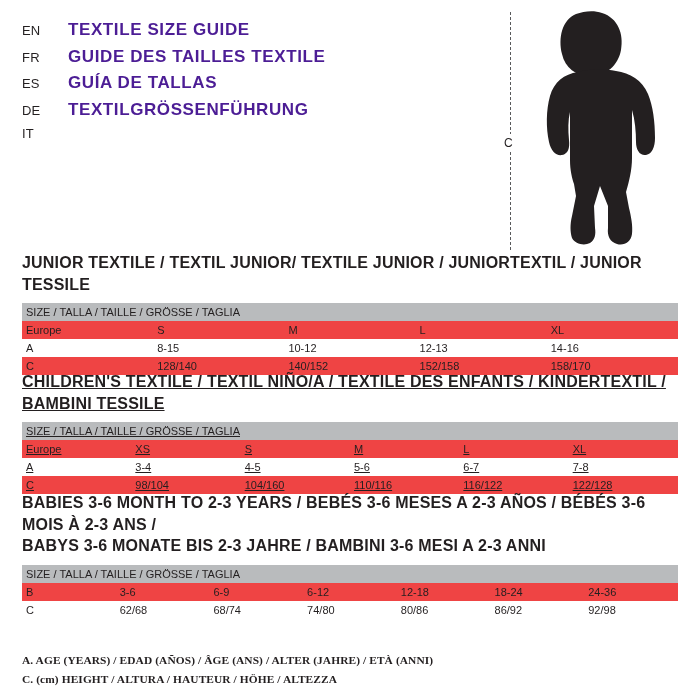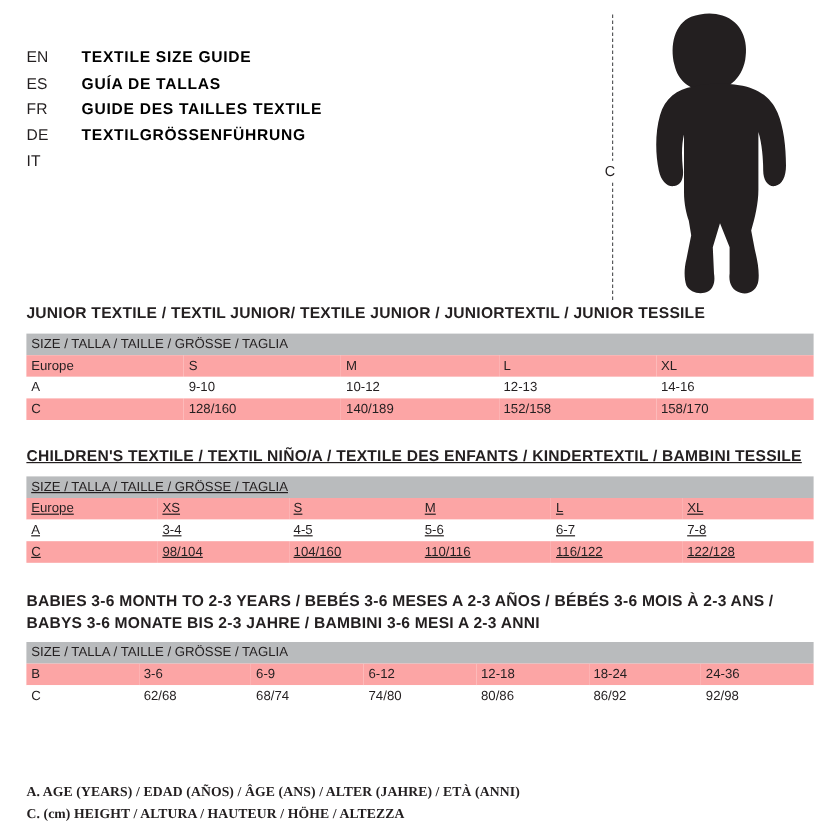--- a/index.html
+++ b/index.html
@@ -22,38 +22,37 @@
     box-sizing: border-box;
     padding: 18px 20px 10px 20px;
   }
 
   
   .lang-block {
     position: absolute;
     left: 22px;
     top: 20px;
     width: 470px;
-    margin-top: 20px;
   }
   .lang-row {
     display: flex;
     align-items: baseline;
     margin-bottom: 6.5px;
   }
   .lang-code {
     width: 46px;
     font-size: 13px;
     letter-spacing: 0.2px;
     color: #231f20;
   }
   .lang-title {
-    font-size: 13px;
+    font-size: 17px;
     font-weight: bold;
     letter-spacing: 0.6px;
-    color: #000000;
+    color: #4c1d95;
     white-space: nowrap;
   }
 
   
   .figure-area {
     position: absolute;
     right: 14px;
     top: 8px;
     width: 190px;
     height: 245px;
@@ -78,21 +77,21 @@
   .baby {
     position: absolute;
     left: 36px;
     top: 2px;
     width: 128px;
     height: 240px;
   }
 
   
   .sec-title {
-    font-size: 13px;
+    font-size: 16px;
     font-weight: bold;
     letter-spacing: 0.2px;
     color: #231f20;
     line-height: 1.35;
   }
 
   
   table.size-table {
     width: 100%;
     border-collapse: collapse;
@@ -105,21 +104,21 @@
     vertical-align: middle;
     white-space: nowrap;
   }
   .row-head td {
     background: #b9bbbd;
     font-weight: normal;
     font-size: 11px;
     padding-top: 3.5px;
     padding-bottom: 3.5px;
   }
-  .row-grey td { background: #fca5a5; }
+  .row-grey td { background: #ef4444; }
   .row-white td { background: #ffffff; }
   .col-label { width: 86px; }
 
   .sec-block { position: absolute; left: 22px; width: 656px; }
 
   
   .legend {
     position: absolute;
     left: 22px;
     bottom: 12px;
@@ -138,26 +137,26 @@
 <body>
 
 <div class="page">
 
   <div class="lang-block">
     <div class="lang-row">
       <span class="lang-code">EN</span>
       <span class="lang-title">TEXTILE SIZE GUIDE</span>
     </div>
     <div class="lang-row">
+      <span class="lang-code">FR</span>
+      <span class="lang-title">GUIDE DES TAILLES TEXTILE</span>
+    </div>
+    <div class="lang-row">
       <span class="lang-code">ES</span>
       <span class="lang-title">GUÍA DE TALLAS</span>
-    </div>
-    <div class="lang-row">
-      <span class="lang-code">FR</span>
-      <span class="lang-title">GUIDE DES TAILLES TEXTILE</span>
     </div>
     <div class="lang-row">
       <span class="lang-code">DE</span>
       <span class="lang-title">TEXTILGRÖSSENFÜHRUNG</span>
     </div>
     <div class="lang-row">
       <span class="lang-code">IT</span>
     </div>
   </div>
 
@@ -211,29 +210,29 @@
       </tr>
       <tr class="row-grey">
         <td class="col-label">Europe</td>
         <td>S</td>
         <td>M</td>
         <td>L</td>
         <td>XL</td>
       </tr>
       <tr class="row-white">
         <td class="col-label">A</td>
-        <td>9-10</td>
+        <td>8-15</td>
         <td>10-12</td>
         <td>12-13</td>
         <td>14-16</td>
       </tr>
       <tr class="row-grey">
         <td class="col-label">C</td>
-        <td>128/160</td>
-        <td>140/189</td>
+        <td>128/140</td>
+        <td>140/152</td>
         <td>152/158</td>
         <td>158/170</td>
       </tr>
     </tbody>
       </table>
   </div>
 
   <div class="sec-block" style="top:371px;text-decoration:underline;">
     <div class="sec-title">CHILDREN'S TEXTILE / TEXTIL NIÑO/A / TEXTILE DES ENFANTS / KINDERTEXTIL / BAMBINI TESSILE</div>
     <table class="size-table" style="margin-top:8px;">

